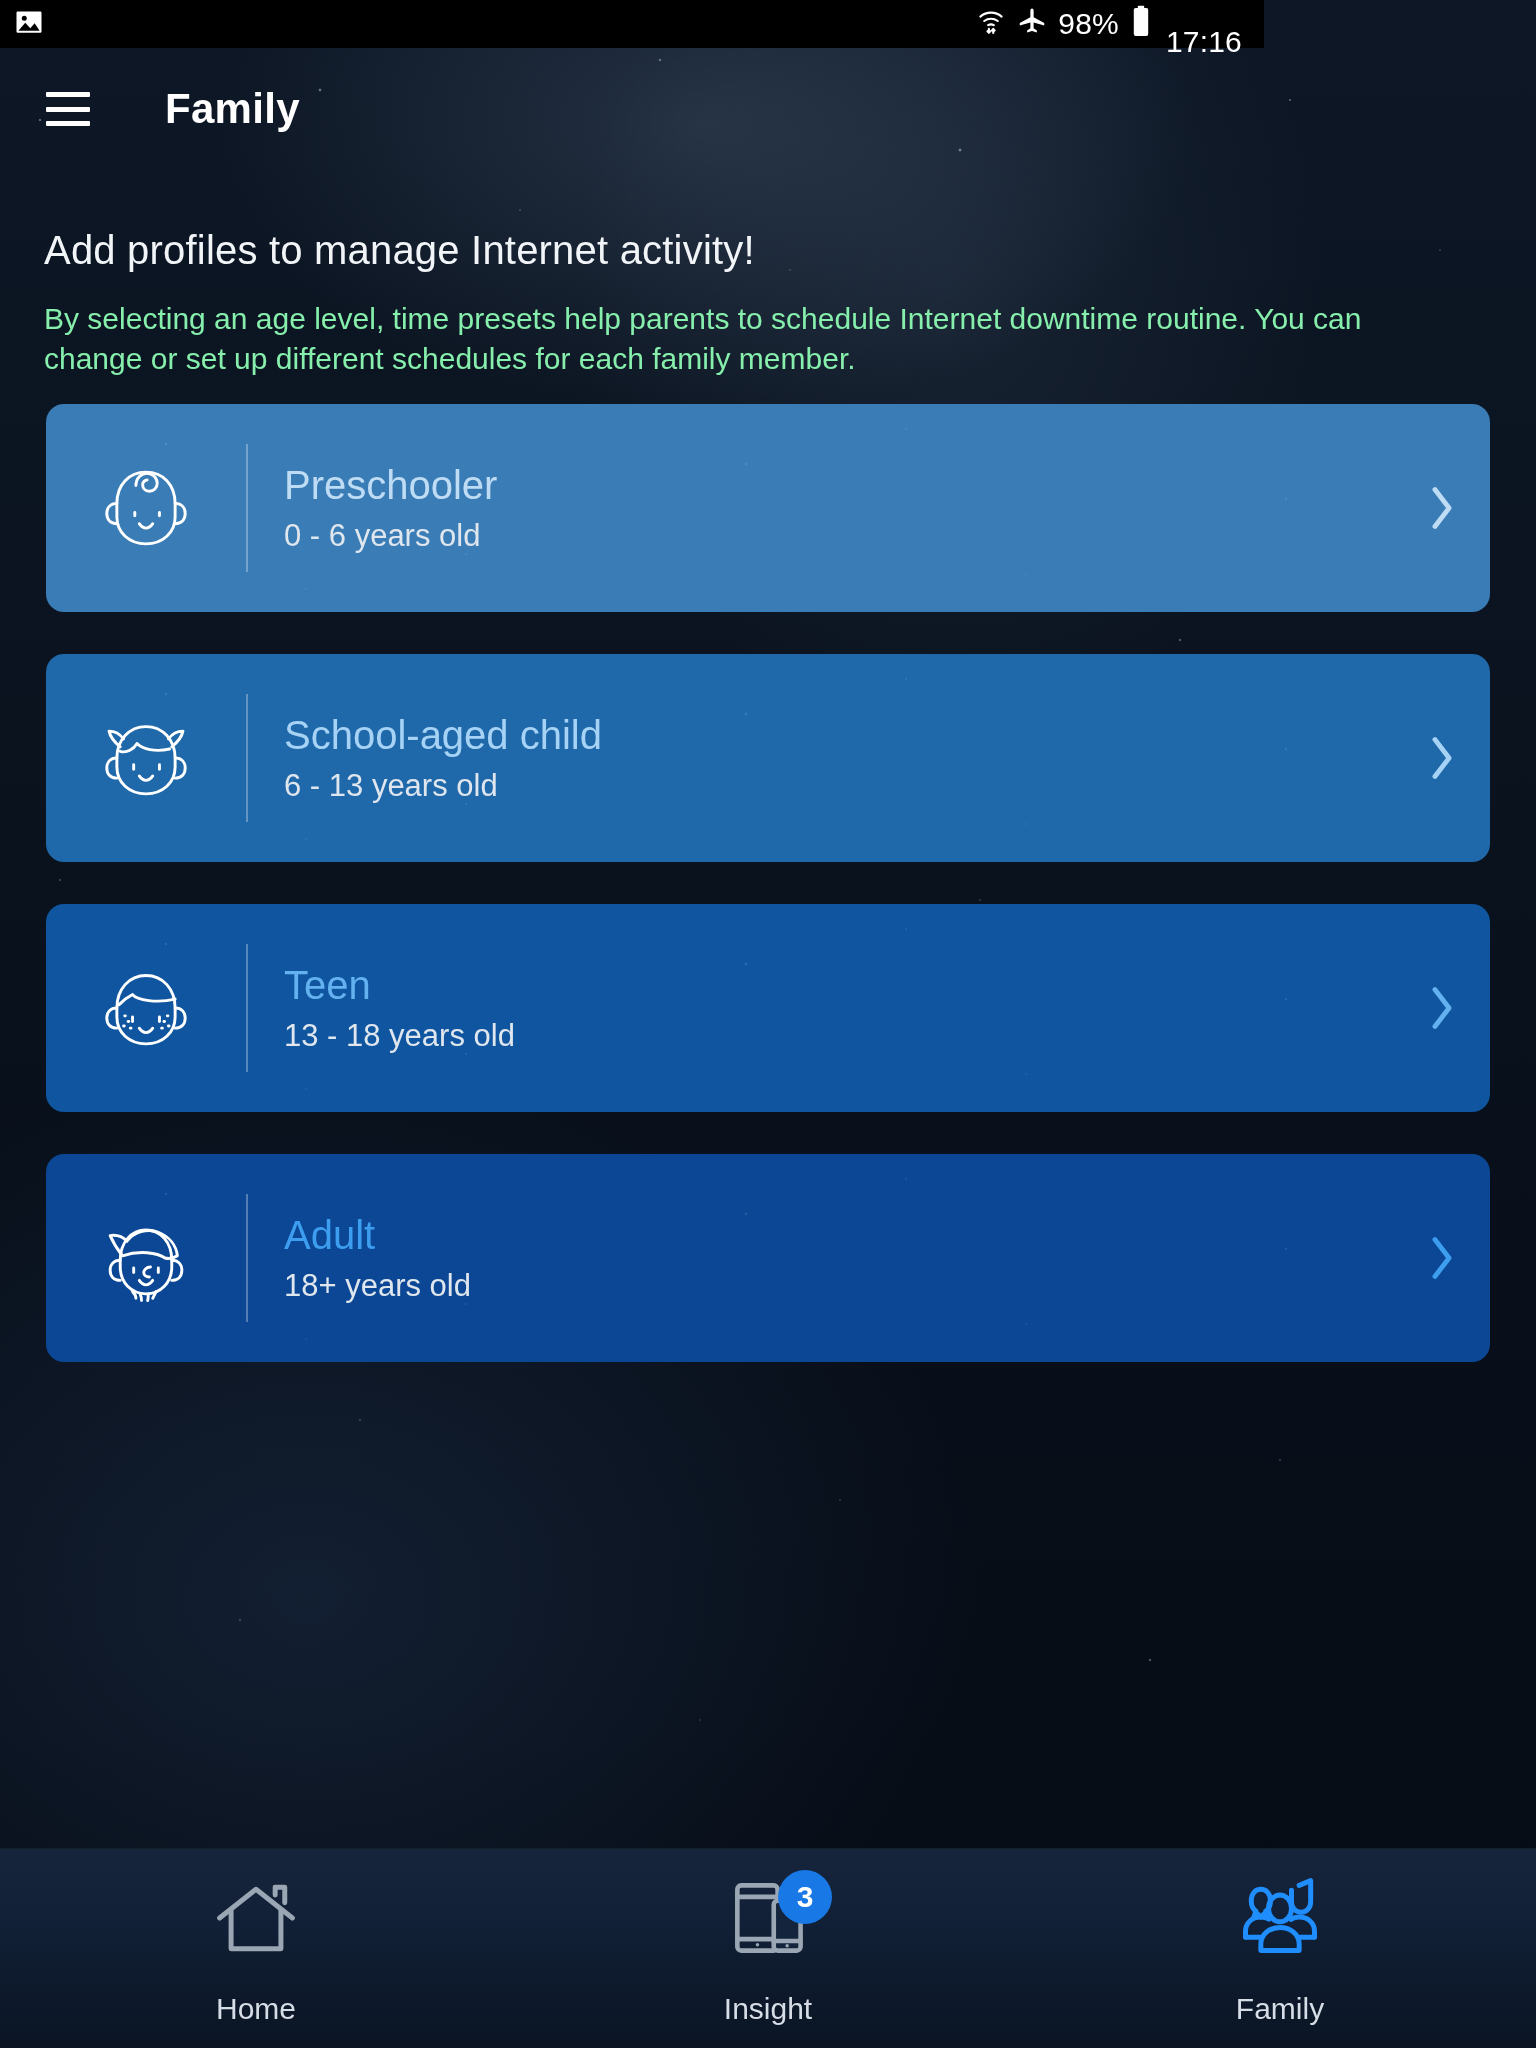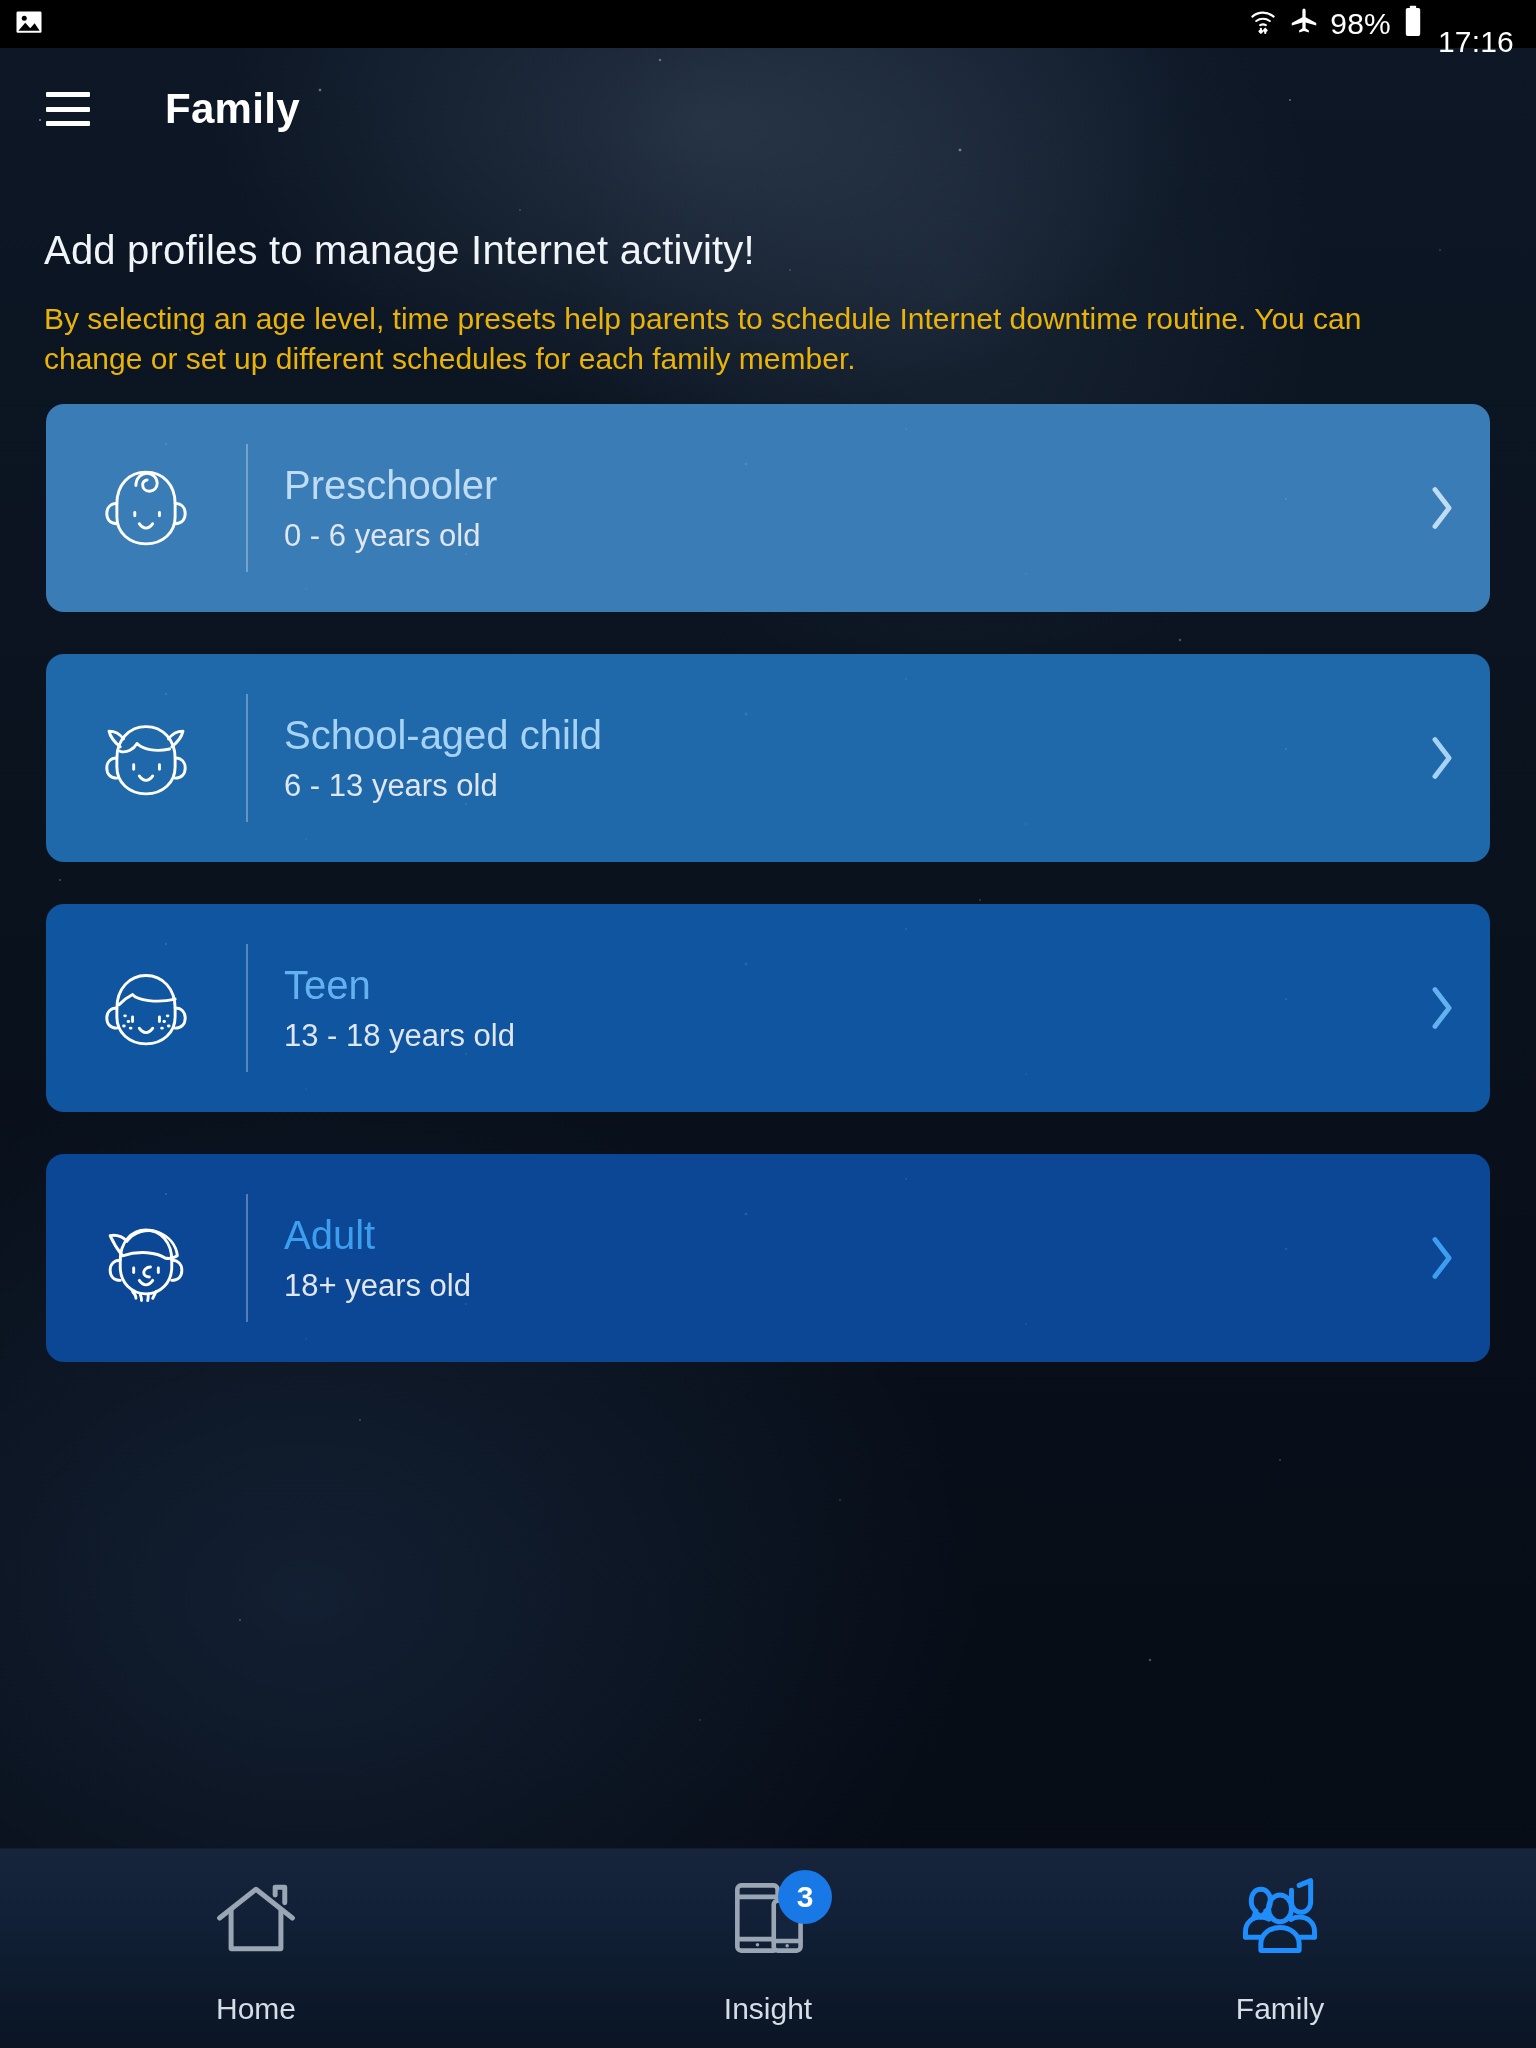--- a/index.html
+++ b/index.html
@@ -60,21 +60,21 @@
       radial-gradient(1.7px 1.7px at 1150px 1660px, rgba(215,230,248,0.6), transparent),
       radial-gradient(1.3px 1.3px at 980px 900px, rgba(190,210,232,0.45), transparent),
       radial-gradient(1.5px 1.5px at 60px 880px, rgba(205,222,242,0.5), transparent),
       radial-gradient(1.2px 1.2px at 1330px 860px, rgba(185,205,228,0.42), transparent);
     background-repeat:no-repeat;
   }
 
   
   .statusbar {
     position:absolute; top:0; left:0;
-    width:1536px; height:48px;
+    width:1264px; height:48px;
     background:#000;
     display:flex; align-items:center;
     padding:0 22px 0 14px;
     z-index:40;
   }
   .sb-left { display:flex; align-items:center; }
   .sb-right {
     margin-left:auto;
     display:flex; align-items:center; gap:11px;
     color:#fff; font-size:30px; letter-spacing:0.2px;
@@ -106,21 +106,21 @@
 
   
   .intro { position:absolute; top:228px; left:44px; width:1450px; z-index:15; }
   .intro-title {
     color:#f2f5f8;
     font-size:40px;
     letter-spacing:0.2px;
     margin-bottom:26px;
   }
   .intro-sub {
-    color:#eab308;
+    color:#86efac;
     font-size:30px;
     line-height:1.33;
     max-width:1420px;
   }
 
   
   .cards { position:absolute; top:404px; left:46px; width:1444px; z-index:15; }
   .card {
     position:relative;
     height:208px;

